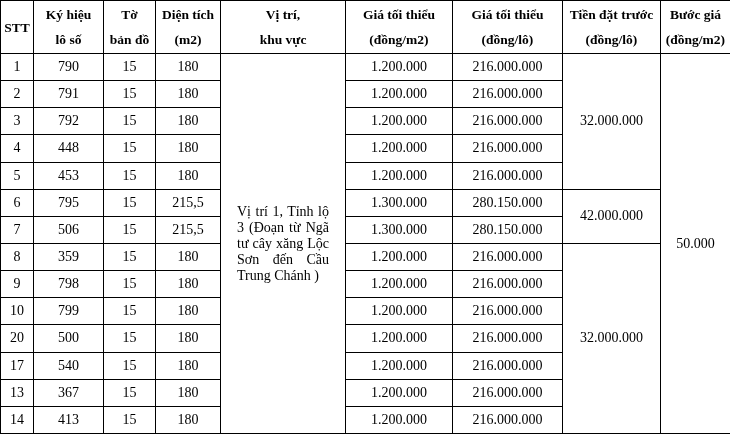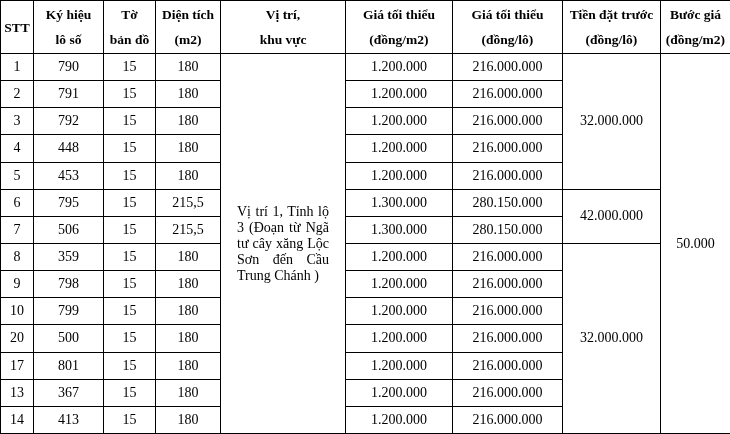--- a/index.html
+++ b/index.html
@@ -192,21 +192,21 @@
     <tr>
       <td>20</td>
       <td>500</td>
       <td>15</td>
       <td>180</td>
       <td>1.200.000</td>
       <td>216.000.000</td>
     </tr>
     <tr>
       <td>17</td>
-      <td>801</td>
+      <td>540</td>
       <td>15</td>
       <td>180</td>
       <td>1.200.000</td>
       <td>216.000.000</td>
     </tr>
     <tr>
       <td>13</td>
       <td>367</td>
       <td>15</td>
       <td>180</td>

